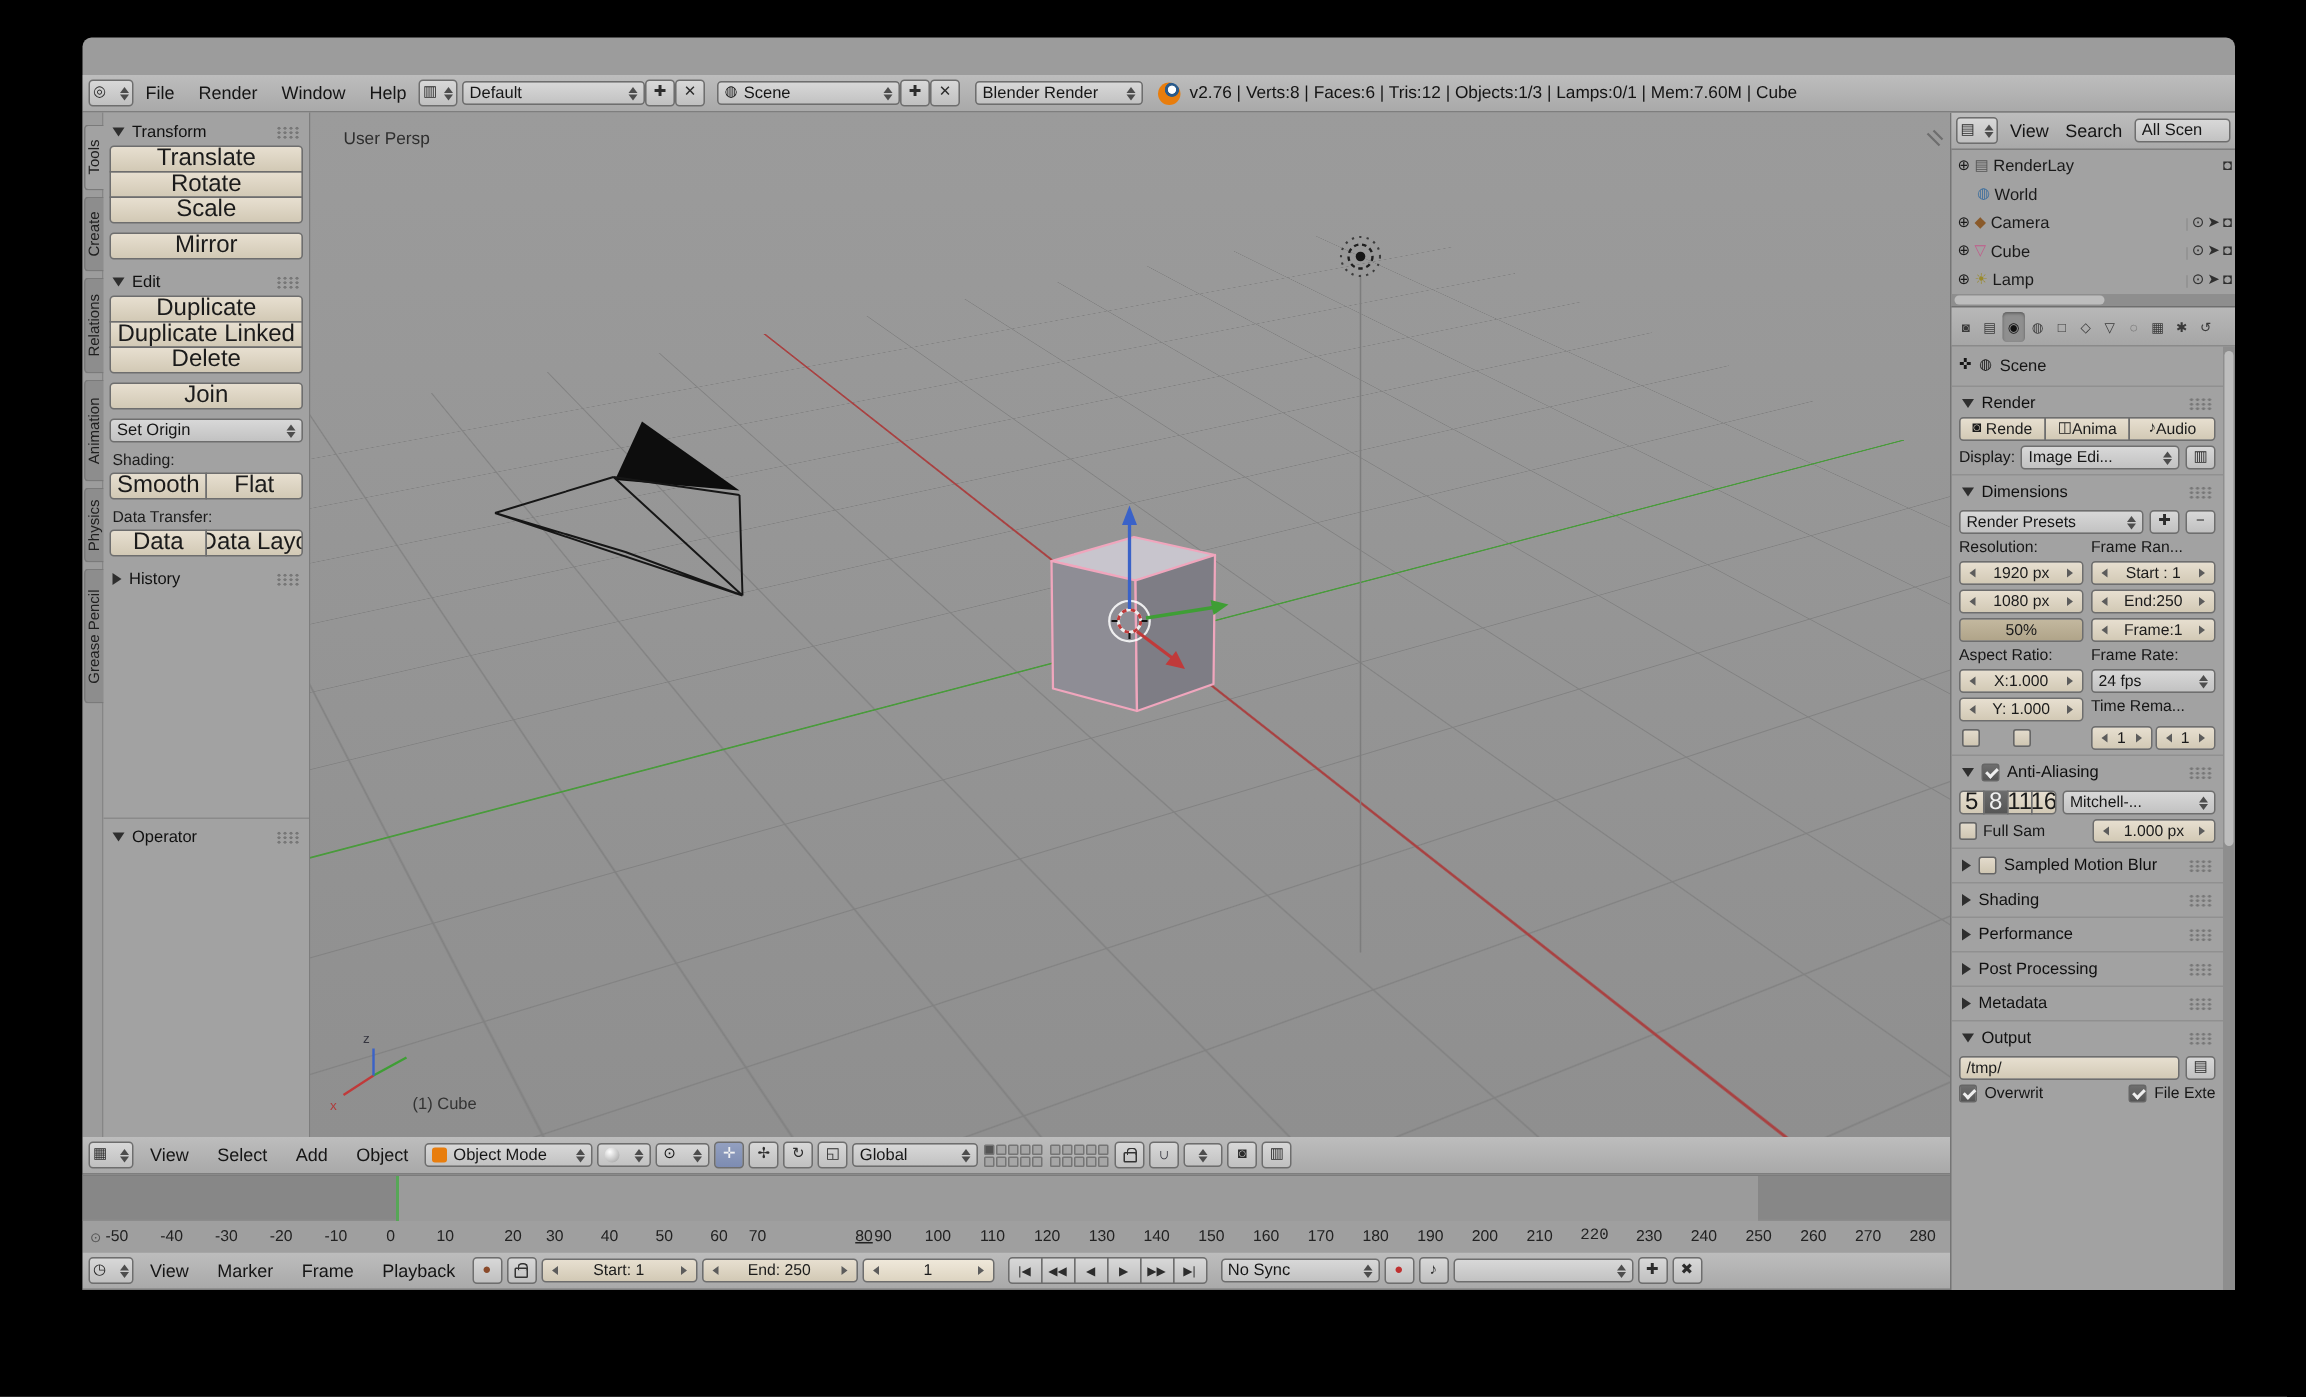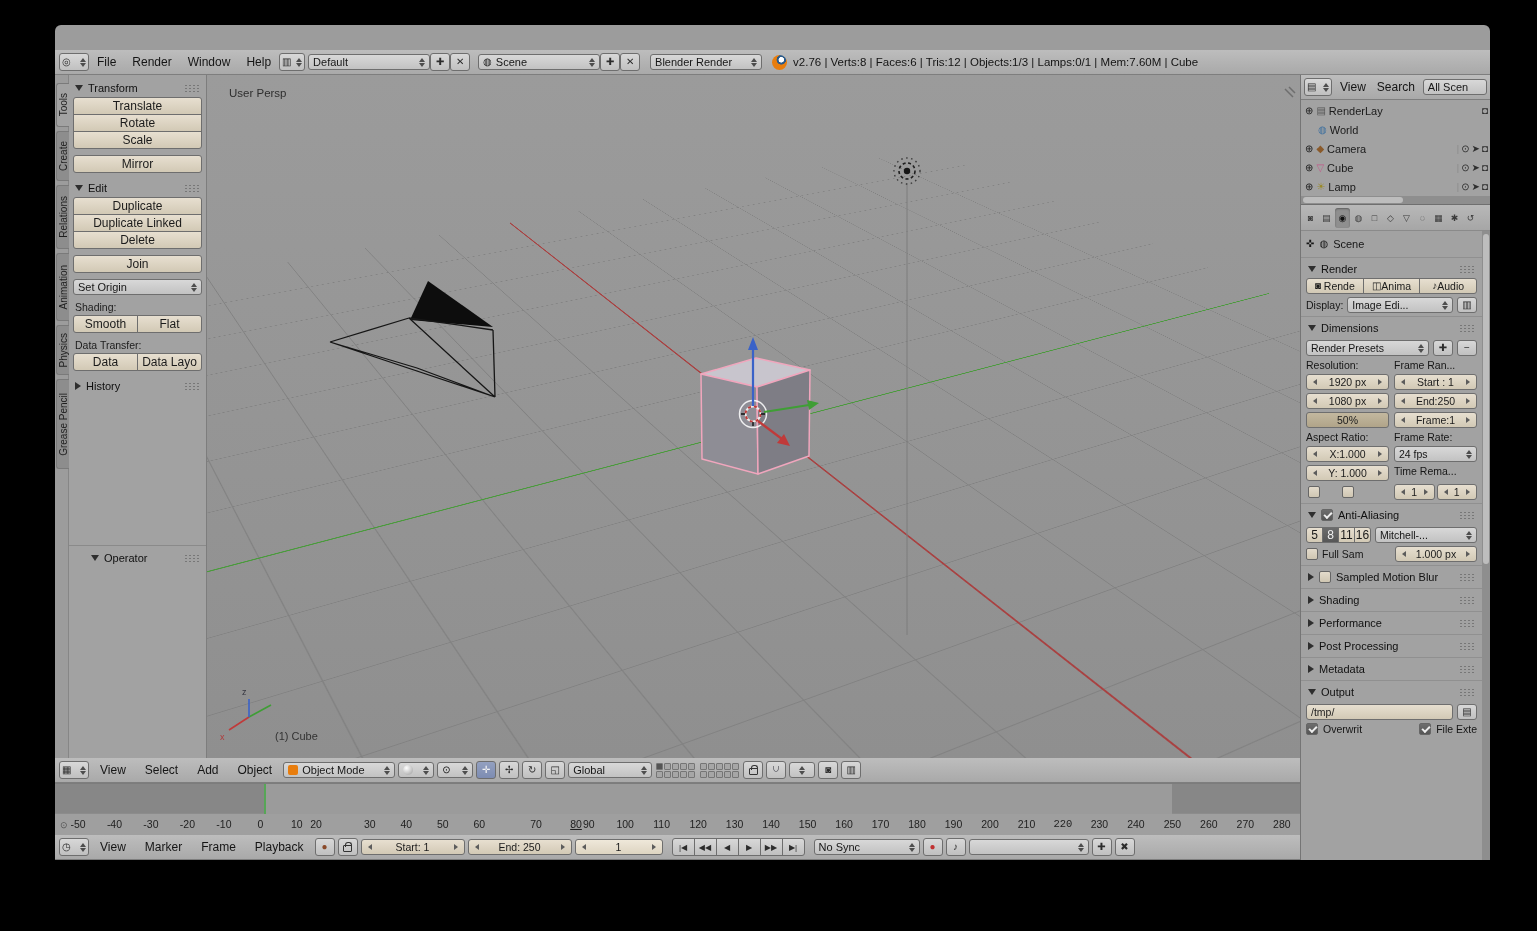--- a/index.html
+++ b/index.html
@@ -8,21 +8,21 @@
   
   .titlebar{position:absolute;left:0;top:0;width:100%;height:25px;background:linear-gradient(#ececec,#d5d5d5);border-bottom:1px solid #a8a8a8;display:flex;align-items:center;}
   .tl{width:12px;height:12px;border-radius:50%;margin-left:8px;border:1px solid rgba(0,0,0,.15);}
   .tl.r{background:#ff5f57;margin-left:10px;} .tl.y{background:#febc2e;} .tl.g{background:#28c840;}
   .titlebar .title{position:absolute;left:0;right:0;text-align:center;font-size:13px;color:#3a3a3a;}
   
   .bar{display:flex;align-items:center;background:linear-gradient(#bdbdbd,#a9a9a9);border-bottom:1px solid #7e7e7e;font-size:12px;color:#151515;}
   .menubar{position:absolute;left:0;top:25px;width:100%;height:25px;padding:0 4px;}
   .menu{padding:0 8px;cursor:default;}
   
-  .btn{display:flex;align-items:center;justify-content:center;height:18px;background:linear-gradient(#e7dfd0,#d2c9b5);border:1px solid #6e6e6e;border-radius:3px;font-size:12px;color:#1b1b1b;padding:0 4px;white-space:nowrap;overflow:hidden;}
+  .btn{display:flex;align-items:center;justify-content:center;height:18px;background:linear-gradient(#e7dfd0,#d2c9b5);border:1px solid #6e6e6e;border-radius:3px;font-size:16px;color:#1b1b1b;padding:0 4px;white-space:nowrap;overflow:hidden;}
   .dd{display:flex;align-items:center;height:16px;background:linear-gradient(#d8d8d8,#c2c2c2);border:1px solid #6e6e6e;border-radius:3px;font-size:11px;color:#161616;padding:0 4px;gap:4px;white-space:nowrap;overflow:hidden;}
   .ibtn{display:flex;align-items:center;justify-content:center;height:18px;min-width:20px;background:linear-gradient(#d8d8d8,#c0c0c0);border:1px solid #6e6e6e;border-radius:3px;font-size:10px;color:#2c2c2c;padding:0 2px;gap:2px;}
   .ico{font-size:10px;line-height:1;}
   .stp{display:flex;flex-direction:column;gap:1px;margin-left:auto;}
   .stp .u{width:0;height:0;border:3px solid transparent;border-bottom:4px solid #4d4d4d;}
   .stp .d{width:0;height:0;border:3px solid transparent;border-top:4px solid #4d4d4d;}
   .lbl{overflow:hidden;text-overflow:ellipsis;}
   .tri{display:inline-block;width:0;height:0;border-left:4px solid transparent;border-right:4px solid transparent;border-top:6px solid #2e2e2e;flex:none;}
   .trir{display:inline-block;width:0;height:0;border-top:4px solid transparent;border-bottom:4px solid transparent;border-left:6px solid #2e2e2e;flex:none;}
   .grip{width:16px;height:9px;margin-left:auto;background-image:radial-gradient(#777 1px,transparent 1.3px);background-size:4px 3px;flex:none;}
@@ -44,21 +44,21 @@
   .vg .btn{border-radius:0;margin-top:-1px;}
   .vg .btn:first-child{border-radius:3px 3px 0 0;margin-top:0;}
   .vg .btn:last-child{border-radius:0 0 3px 3px;}
   .hg{display:flex;}
   .hg .btn{flex:1;border-radius:0;margin-left:-1px;}
   .hg .btn:first-child{border-radius:3px 0 0 3px;margin-left:0;}
   .hg .btn:last-child{border-radius:0 3px 3px 0;}
   .sh-label{font-size:10.5px;color:#1c1c1c;margin:6px 0 2px 2px;}
   .mb6{margin-bottom:6px;} .mt4{margin-top:4px;}
   .op-sep{position:absolute;left:0;right:0;top:470px;border-top:1px solid #8a8a8a;}
-  .op-head{position:absolute;left:20px;right:4px;top:474px;justify-content:center;}
+  .op-head{position:absolute;left:4px;right:4px;top:474px;justify-content:center;}
   
   .vp-canvas{position:relative;flex:1;background:linear-gradient(#9b9b9b,#8f8f8f);overflow:hidden;}
   .grid-wrap{position:absolute;inset:0;overflow:hidden;}
   .grid-plane{position:absolute;left:560px;top:350px;width:1400px;height:1400px;margin:-700px 0 0 -700px;
     transform:perspective(1500px) rotateX(63deg) rotateZ(-30deg);
     background-image:repeating-linear-gradient(0deg,#818181 0 1px,transparent 1px 100px),repeating-linear-gradient(90deg,#818181 0 1px,transparent 1px 100px);}
   .gp-x{position:absolute;left:0;right:0;top:699px;height:2px;background:#4a9a3c;}
   .gp-y{position:absolute;top:0;bottom:0;left:699px;width:2px;background:#a84242;}
   .vp-svg{position:absolute;inset:0;}
   .vp-label{position:absolute;left:22px;top:12px;font-size:11.5px;color:#2e2e2e;}
@@ -440,26 +440,26 @@
       <div class="tl-cur"></div>
       <span class="tl-left-ico">⊙</span>
       <div>
           <span class="tick" style="left: 23px;">-50</span>
           <span class="tick" style="left: 59.48px;">-40</span>
           <span class="tick" style="left: 95.96px;">-30</span>
           <span class="tick" style="left: 132.44px;">-20</span>
           <span class="tick" style="left: 168.92px;">-10</span>
           <span class="tick" style="left: 205.4px;">0</span>
           <span class="tick" style="left: 241.88px;">10</span>
-          <span class="tick" style="left: 261px;">20</span>
+          <span class="tick" style="left: 287px;">20</span>
           <span class="tick" style="left: 314.84px;">30</span>
           <span class="tick" style="left: 351.32px;">40</span>
           <span class="tick" style="left: 387.8px;">50</span>
           <span class="tick" style="left: 424.28px;">60</span>
-          <span class="tick" style="left: 481px;">70</span>
+          <span class="tick" style="left: 450px;">70</span>
           <span class="tick" style="left: 521px; text-decoration: underline;">80</span>
           <span class="tick" style="left: 533.72px;">90</span>
           <span class="tick" style="left: 570.2px;">100</span>
           <span class="tick" style="left: 606.68px;">110</span>
           <span class="tick" style="left: 643.16px;">120</span>
           <span class="tick" style="left: 679.64px;">130</span>
           <span class="tick" style="left: 716.12px;">140</span>
           <span class="tick" style="left: 752.6px;">150</span>
           <span class="tick" style="left: 789.08px;">160</span>
           <span class="tick" style="left: 825.56px;">170</span>

